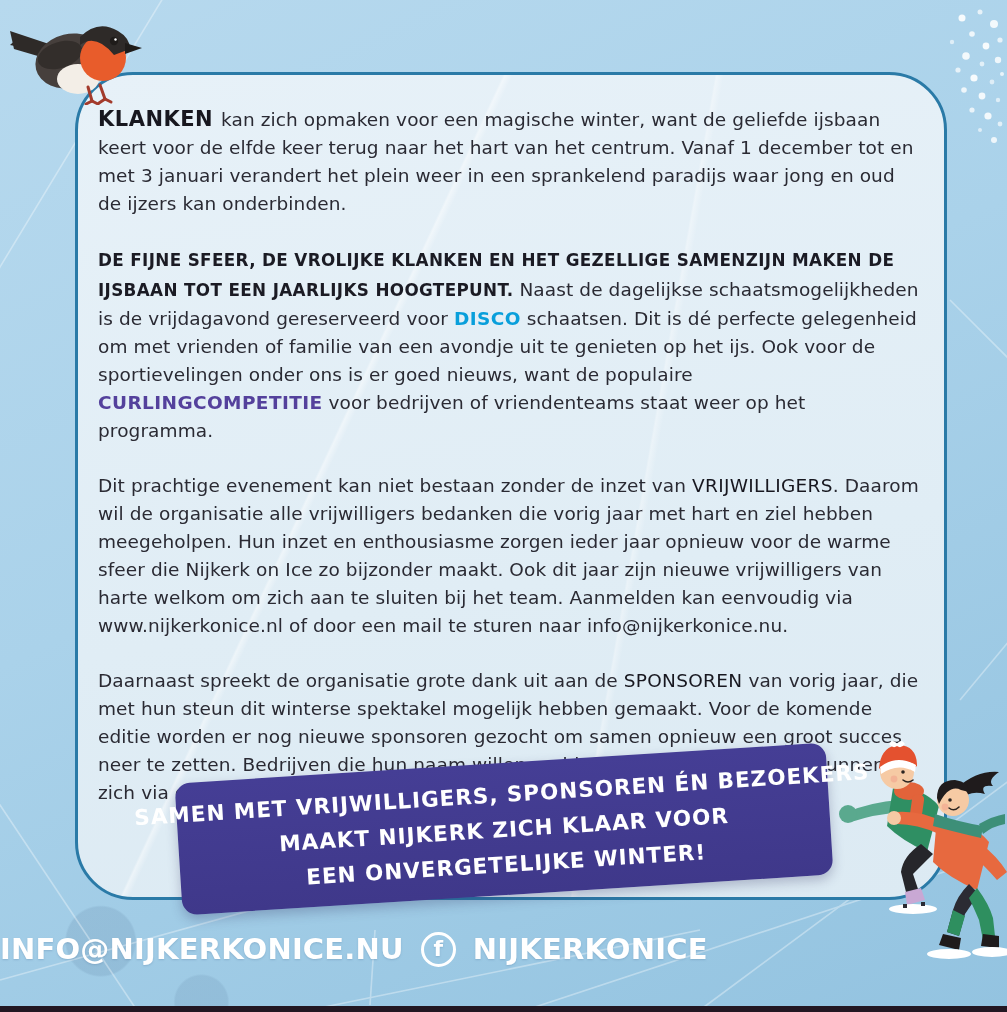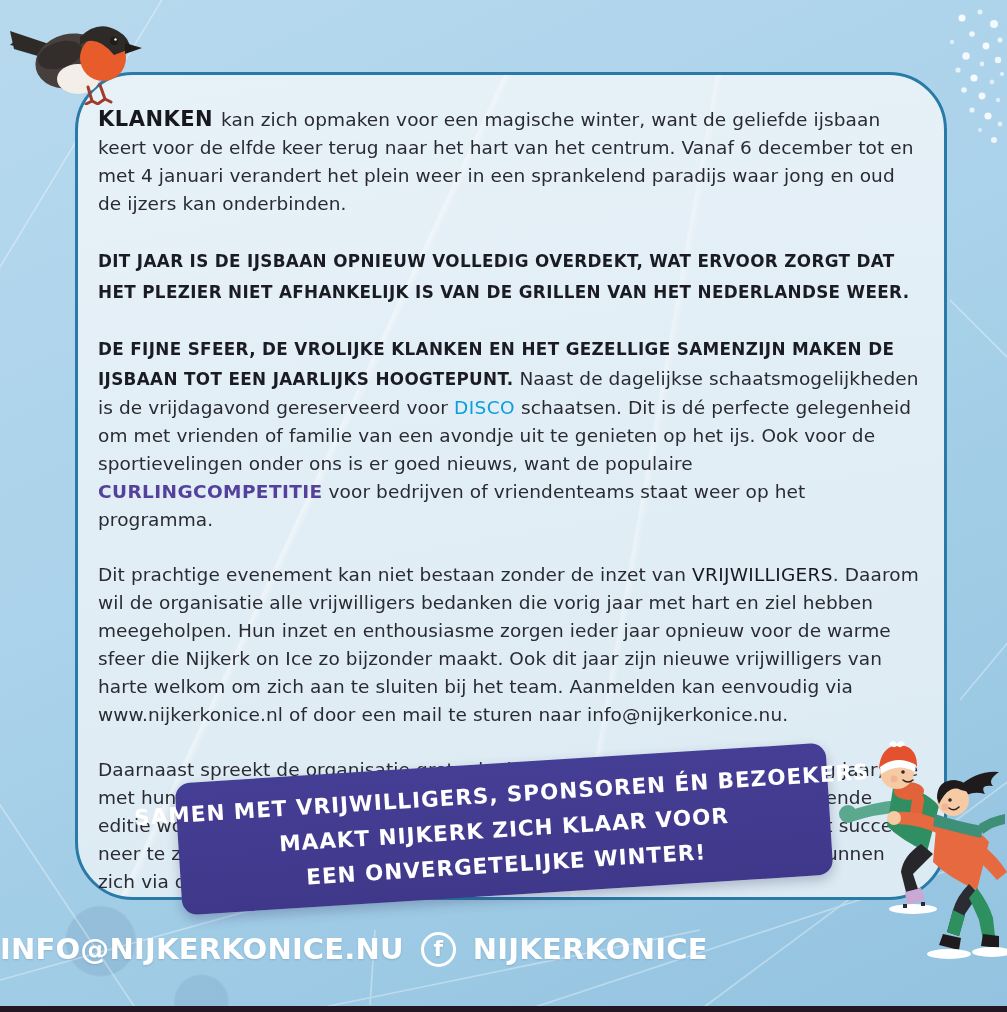--- a/index.html
+++ b/index.html
@@ -29,21 +29,21 @@
   .card-inner{padding:30px 22px 0 20px;}
   .card-inner p{
     margin:0 0 27px 0;
     font-size:18.5px;line-height:28px;color:#2a2a33;
     letter-spacing:0.1px;
   }
   .seg{white-space:pre-wrap;}
   .seg-brand{font-weight:800;font-size:21px;color:#17171f;letter-spacing:0.5px;}
   .seg-caps{font-weight:800;font-size:16.8px;line-height:30px;color:#1b1b24;letter-spacing:0.35px;}
   .seg-b{font-weight:400;color:#17171f;letter-spacing:0.3px;}
-  .seg-disco{font-weight:400;color:#099fdb;letter-spacing:0.4px;}
+  .seg-disco{font-weight:700;color:#099fdb;letter-spacing:0.4px;}
   .seg-curling{font-weight:800;color:#54419c;letter-spacing:0.4px;margin-top:15px;}
   p.caps-block{line-height:31px;}
   
   .banner{
     position:absolute;left:178px;top:763px;width:652px;height:132px;
     background:linear-gradient(180deg,#453e95 0%,#3f388a 100%);
     border-radius:15px;
     transform:rotate(-3.6deg);
     z-index:4;
     display:flex;flex-direction:column;justify-content:center;align-items:center;
@@ -90,22 +90,21 @@
       <path d="M520,1012 L980,860"></path>
       <path d="M700,1010 L1010,780"></path>
       <path d="M960,700 L1010,640"></path>
       <path d="M950,300 L1010,360"></path>
       <path d="M370,1005 L375,930"></path>
     </g>
   </svg>
 
   <div class="card">
     <div class="card-inner">
-      <p><span class="seg seg-brand">KLANKEN </span><span class="seg seg-r">kan zich opmaken voor een magische winter, want de geliefde ijsbaan keert voor de elfde keer terug naar het hart van het centrum. Vanaf 6 december tot en met 4 januari verandert het plein weer in een sprankelend paradijs waar jong en oud de ijzers kan onderbinden.</span></p>
-      <p class="caps-block"><span class="seg seg-caps">DIT JAAR IS DE IJSBAAN OPNIEUW VOLLEDIG OVERDEKT, WAT ERVOOR ZORGT DAT HET PLEZIER NIET AFHANKELIJK IS VAN DE GRILLEN VAN HET NEDERLANDSE WEER.</span></p>
+      <p><span class="seg seg-brand">KLANKEN </span><span class="seg seg-r">kan zich opmaken voor een magische winter, want de geliefde ijsbaan keert voor de elfde keer terug naar het hart van het centrum. Vanaf 1 december tot en met 3 januari verandert het plein weer in een sprankelend paradijs waar jong en oud de ijzers kan onderbinden.</span></p>
       <p><span class="seg seg-caps">DE FIJNE SFEER, DE VROLIJKE KLANKEN EN HET GEZELLIGE SAMENZIJN MAKEN DE IJSBAAN TOT EEN JAARLIJKS HOOGTEPUNT.</span><span class="seg seg-r"> Naast de dagelijkse schaatsmogelijkheden is de vrijdagavond gereserveerd voor </span><span class="seg seg-disco">DISCO</span><span class="seg seg-r"> schaatsen. Dit is dé perfecte gelegenheid om met vrienden of familie van een avondje uit te genieten op het ijs. Ook voor de sportievelingen onder ons is er goed nieuws, want de populaire </span><span class="seg seg-curling">CURLINGCOMPETITIE</span><span class="seg seg-r"> voor bedrijven of vriendenteams staat weer op het programma.</span></p>
       <p><span class="seg seg-r">Dit prachtige evenement kan niet bestaan zonder de inzet van </span><span class="seg seg-b">VRIJWILLIGERS</span><span class="seg seg-r">. Daarom wil de organisatie alle vrijwilligers bedanken die vorig jaar met hart en ziel hebben meegeholpen. Hun inzet en enthousiasme zorgen ieder jaar opnieuw voor de warme sfeer die Nijkerk on Ice zo bijzonder maakt. Ook dit jaar zijn nieuwe vrijwilligers van harte welkom om zich aan te sluiten bij het team. Aanmelden kan eenvoudig via www.nijkerkonice.nl of door een mail te sturen naar info@nijkerkonice.nu.</span></p>
       <p><span class="seg seg-r">Daarnaast spreekt de organisatie grote dank uit aan de </span><span class="seg seg-b">SPONSOREN</span><span class="seg seg-r"> van vorig jaar, die met hun steun dit winterse spektakel mogelijk hebben gemaakt. Voor de komende editie worden er nog nieuwe sponsoren gezocht om samen opnieuw een groot succes neer te zetten. Bedrijven die hun naam willen verbinden aan dit evenement kunnen zich via de website of per mail aanmelden.</span></p>
     </div>
   </div>
 
   <svg class="decor" style="left:8px;top:5px;" width="150" height="100" viewBox="0 0 150 100">
     <polygon points="2,26 44,40 40,54 6,44" fill="#2e2a28"></polygon>
     <polygon points="10,33 2,40 12,42" fill="#2e2a28"></polygon>
     <ellipse cx="62" cy="56" rx="35" ry="27" fill="#463f3c" transform="rotate(-14 62 56)"></ellipse>

